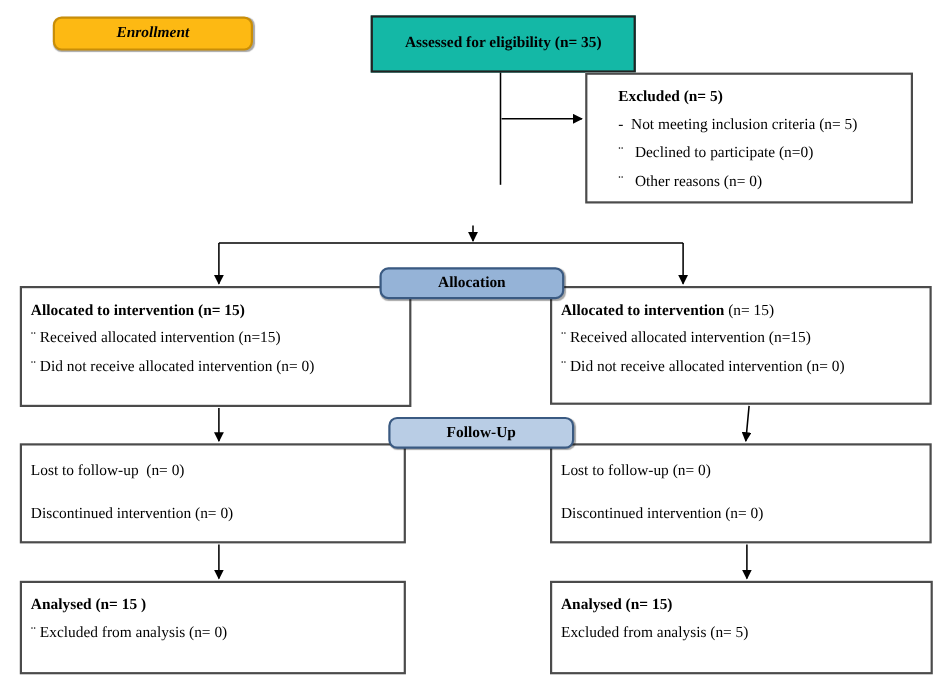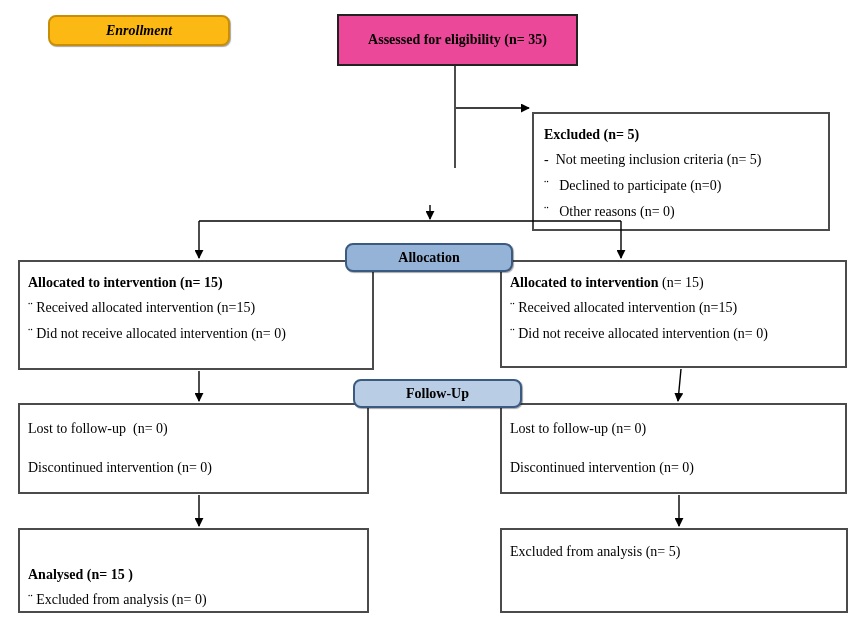--- a/index.html
+++ b/index.html
@@ -60,25 +60,25 @@
       <line x1="681" y1="369" x2="678" y2="401" marker-end="url(#arrow)"></line>
       <line x1="199" y1="495" x2="199" y2="526" marker-end="url(#arrow)"></line>
       <line x1="679" y1="495" x2="679" y2="526" marker-end="url(#arrow)"></line>
     </g>
   </svg>
 
   <div id="enrollment-band" class="band" style="background-color: rgb(253, 185, 19); border-color: rgb(201, 142, 8); font-style: italic;">
     <span>Enrollment</span>
   </div>
 
-  <div id="assessed-box" class="box center" style="background-color: #ec4899;">
+  <div id="assessed-box" class="box center" style="background-color: #14b8a6;">
     <span>Assessed for eligibility (n= 35)</span>
   </div>
 
-  <div id="excluded-box" class="box pad" style="padding-left:10px;margin-top:46px;">
+  <div id="excluded-box" class="box pad" style="padding-left:28px;">
     <span class="title">Excluded (n= 5)</span>
     <span class="item">-  Not meeting inclusion criteria (n= 5)</span>
     <span class="item">¨   Declined to participate (n=0)</span>
     <span class="item">¨   Other reasons (n= 0)</span>
   </div>
 
 
   <div id="allocation-band" class="band" style="background-color: rgb(149, 179, 215); border-color: rgb(58, 90, 130);">
     <span>Allocation</span>
   </div>
@@ -104,21 +104,22 @@
     <span class="gap-item">Discontinued intervention (n= 0)</span>
   </div>
 
   <div id="followup-right" class="box" style="padding:12px 8px 0 8px;">
     <span class="item" style="line-height:24px;">Lost to follow-up (n= 0)</span>
     <span class="gap-item">Discontinued intervention (n= 0)</span>
   </div>
 
 
   <div id="analysed-left" class="box pad">
-    <span class="title" style="display:block;margin-top:24px;">Analysed (n= 15 )</span>
+    <span class="title" style="display:block;">Analysed (n= 15 )</span>
     <span class="item">¨ Excluded from analysis (n= 0)</span>
   </div>
 
   <div id="analysed-right" class="box pad">
+    <span class="title" style="display:block;">Analysed (n= 15)</span>
     <span class="item">Excluded from analysis (n= 5)</span>
   </div>
 
 </div>
 
 </body></html>

